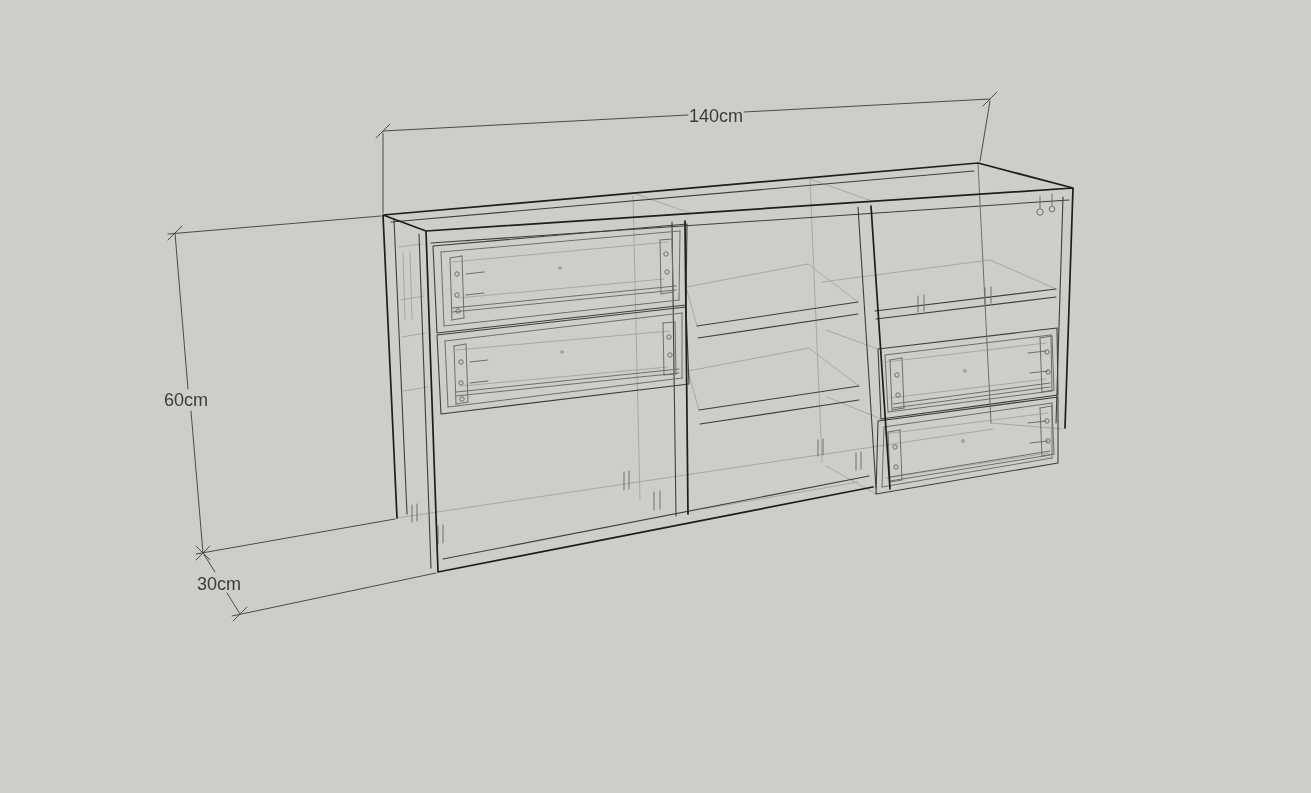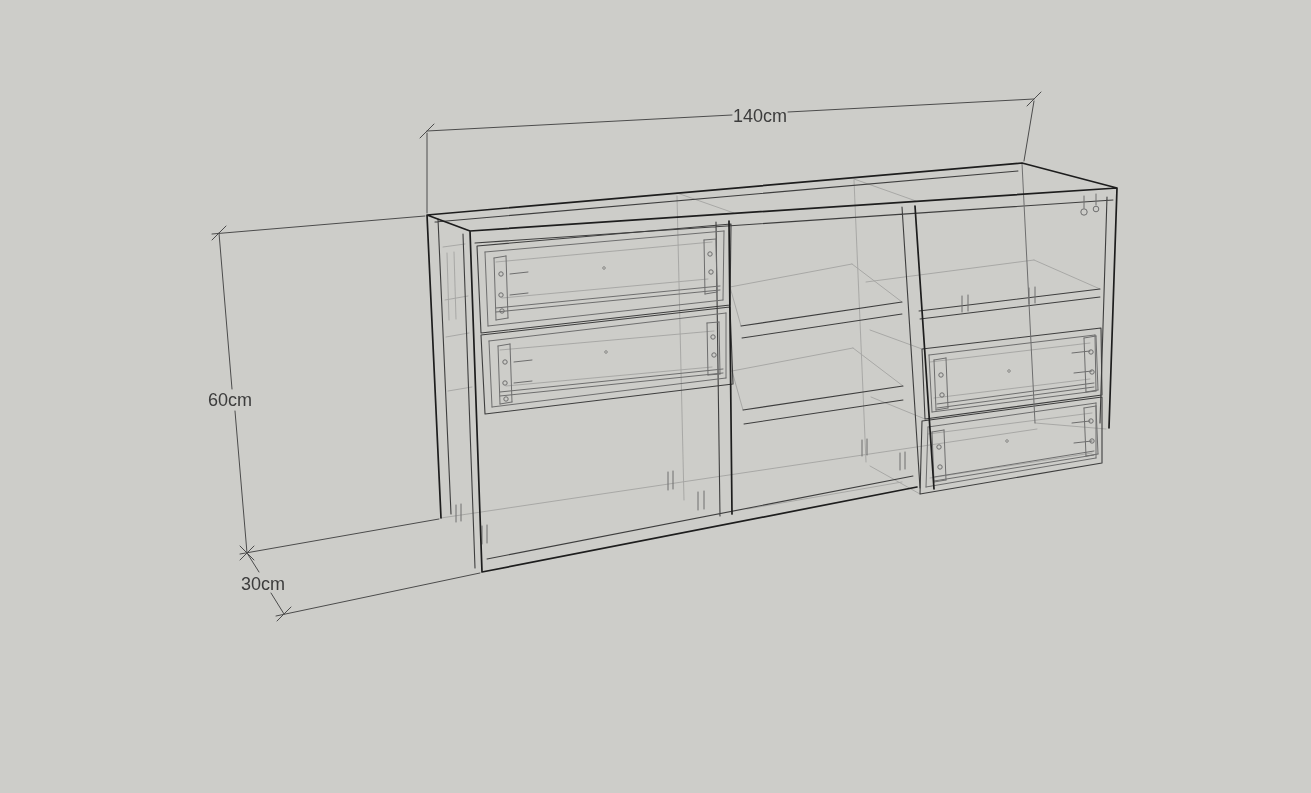--- a/index.html
+++ b/index.html
@@ -1,17 +1,17 @@
 <!DOCTYPE html>
 <html><head>
 <meta charset="utf-8">
 <style>
   html,body{margin:0;padding:0;background:#cdcdc9;}
   .stage{position:relative;width:1207px;height:793px;background:#cdcdc9;overflow:hidden;
-         font-family:"Liberation Sans", sans-serif;margin-left:44px;}
+         font-family:"Liberation Sans", sans-serif;}
   svg{position:absolute;left:0;top:0;}
   path{fill:none;stroke-linecap:round;stroke-linejoin:round;}
   .xd{stroke:#1d1d1d;stroke-width:1.7;}
   .d {stroke:#3e3e3e;stroke-width:1.1;}
   .m {stroke:#6e6e6e;stroke-width:1;}
   .l {stroke:#a4a4a2;stroke-width:0.9;}
   .dim{stroke:#4c4c4c;stroke-width:1;}
   circle{fill:none;stroke:#6e6e6e;stroke-width:1;}
   circle.dot{stroke:#8a8a88;}
   text.dimlabel{fill:#3c3c3c;font-size:18px;font-family:"Liberation Sans",sans-serif;}

